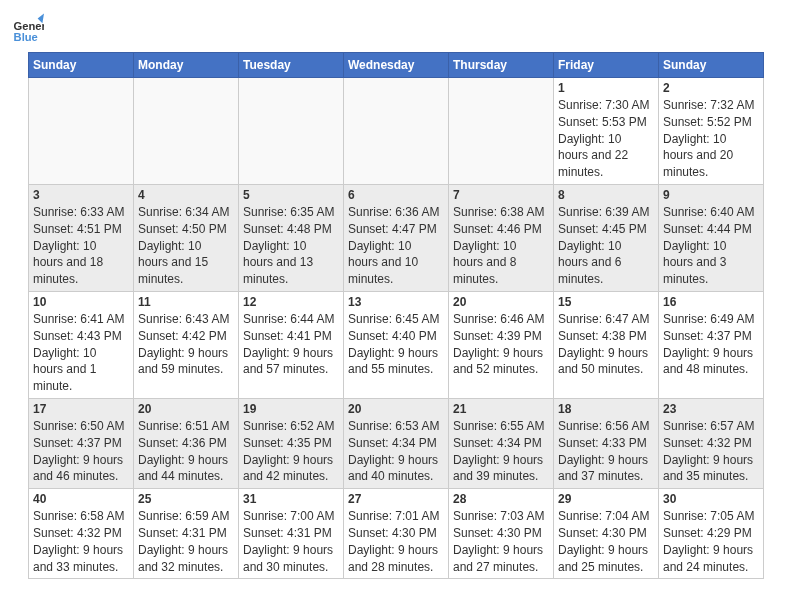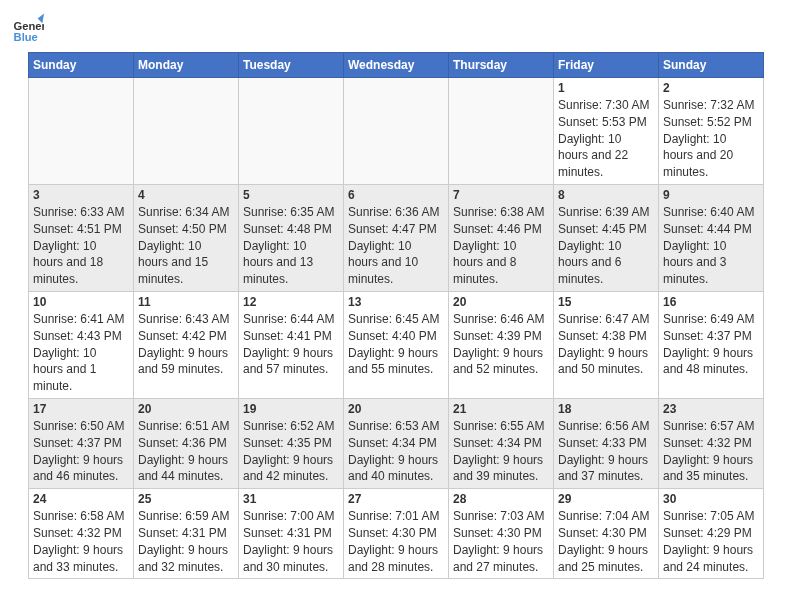--- a/index.html
+++ b/index.html
@@ -180,21 +180,21 @@
             <span class="day-num">18</span>
             <div class="day-info">Sunrise: 6:56 AM<br>Sunset: 4:33 PM<br>Daylight: 9 hours and 37 minutes.</div>
           </td>
           <td>
             <span class="day-num">23</span>
             <div class="day-info">Sunrise: 6:57 AM<br>Sunset: 4:32 PM<br>Daylight: 9 hours and 35 minutes.</div>
           </td>
         </tr>
         <tr class="row-odd">
           <td>
-            <span class="day-num">24</span>
+            <span class="day-num">40</span>
             <div class="day-info">Sunrise: 6:58 AM<br>Sunset: 4:32 PM<br>Daylight: 9 hours and 33 minutes.</div>
           </td>
           <td>
             <span class="day-num">25</span>
             <div class="day-info">Sunrise: 6:59 AM<br>Sunset: 4:31 PM<br>Daylight: 9 hours and 32 minutes.</div>
           </td>
           <td>
             <span class="day-num">31</span>
             <div class="day-info">Sunrise: 7:00 AM<br>Sunset: 4:31 PM<br>Daylight: 9 hours and 30 minutes.</div>
           </td>

